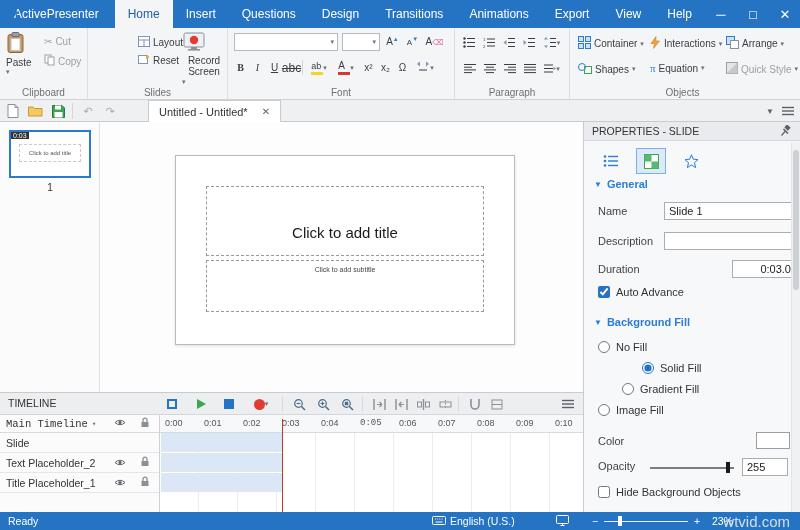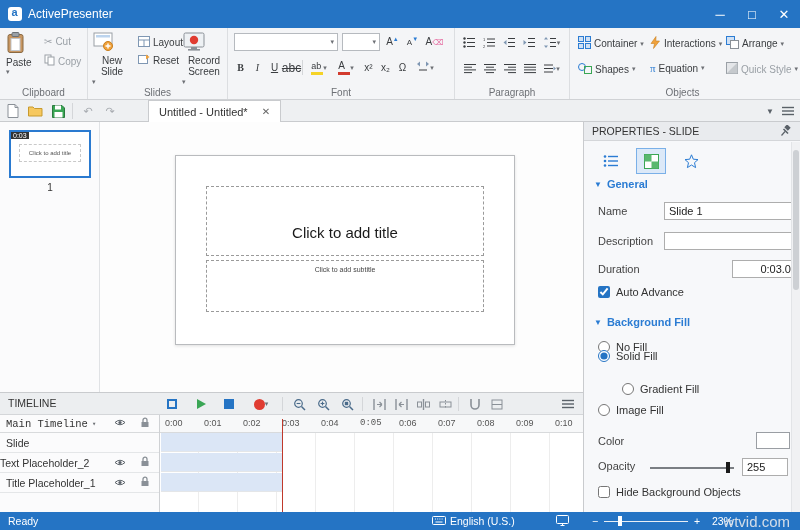--- a/index.html
+++ b/index.html
@@ -92,20 +92,31 @@
   .divline { position:absolute; width:1px; background:#d4d6d9; }
 </style>
 </head>
 <body>
 
 <div class="app">
 
   <div class="titlebar">
     <span class="app-icon"></span>
     <span class="app-name">ActivePresenter</span>
+    <div class="menu-tabs">
+      <div class="menu-tab active">Home</div>
+      <div class="menu-tab">Insert</div>
+      <div class="menu-tab">Questions</div>
+      <div class="menu-tab">Design</div>
+      <div class="menu-tab">Transitions</div>
+      <div class="menu-tab">Animations</div>
+      <div class="menu-tab">Export</div>
+      <div class="menu-tab">View</div>
+      <div class="menu-tab">Help</div>
+    </div>
     <div class="window-controls">
       <div class="win-btn">─</div>
       <div class="win-btn">□</div>
       <div class="win-btn">✕</div>
     </div>
   </div>
 
   <div class="ribbon">
 
     <div class="rgroup" style="left:0;width:88px;">
@@ -126,30 +137,20 @@
         <span><svg width="11" height="12" viewBox="0 0 11 12">
               <rect x="1" y="1" width="6" height="8" fill="#fff" stroke="#9aa0a6"></rect>
               <rect x="4" y="3" width="6" height="8" fill="#fff" stroke="#9aa0a6"></rect>
             </svg></span>
         <span>Copy</span>
       </div>
       <div class="grp-label">Clipboard</div>
     </div>
 
     <div class="rgroup" style="left:88px;width:140px;">
-      <div class="bigbtn" style="left:4px;top:4px;width:40px;">
-        <span><svg width="22" height="20" viewBox="0 0 22 20">
-              <rect x="2" y="1" width="18" height="13" fill="#fff" stroke="#9aa0a6"></rect>
-              <rect x="4" y="3" width="14" height="2.5" fill="#bcd4ee"></rect>
-              <circle cx="16" cy="14" r="4.5" fill="#f0a23c" stroke="#c97f1e"></circle>
-              <path d="M16 11.5v5M13.5 14h5" stroke="#fff" stroke-width="1.4"></path>
-            </svg></span>
-        <span>New Slide</span>
-        <span class="chev">▾</span>
-      </div>
       <div class="txtbtn" style="left:50px;top:8px;">
         <span><svg width="12" height="11" viewBox="0 0 12 11">
               <rect x="0.5" y="0.5" width="11" height="10" fill="#fff" stroke="#7f97b3"></rect>
               <line x1="0.5" y1="4" x2="11.5" y2="4" stroke="#7f97b3"></line>
               <line x1="6" y1="4" x2="6" y2="10.5" stroke="#7f97b3"></line>
             </svg></span>
         <span>Layout</span>
         <span class="chev">▾</span>
       </div>
       <div class="txtbtn" style="left:50px;top:26px;">
@@ -465,21 +466,21 @@
     </label>
 
     <div class="section-head" style="top:194px;">
       <span class="arr">▼</span>
       <span>Background Fill</span>
     </div>
     <label class="radio-row" style="top:219px;">
       <input type="radio" name="bgfill" style="">
       <span>No Fill</span>
     </label>
-    <label class="radio-row" style="top:228px;">
+    <label class="radio-row" style="top:240px;margin-left:44px;">
       <input type="radio" name="bgfill" checked="" style="">
       <span>Solid Fill</span>
     </label>
     <label class="radio-row" style="top:261px;padding-left:24px;">
       <input type="radio" name="bgfill" style="">
       <span>Gradient Fill</span>
     </label>
     <label class="radio-row" style="top:282px;">
       <input type="radio" name="bgfill" style="">
       <span>Image Fill</span>
@@ -599,21 +600,21 @@
             </svg></span>
         <span style="position:absolute;left:140px;"><svg width="10" height="11" viewBox="0 0 10 11">
               <rect x="1.5" y="5" width="7" height="5" fill="#8a9097"></rect>
               <path d="M3 5 V3.2 a2 2 0 0 1 4 0 V5" fill="none" stroke="#8a9097" stroke-width="1.3"></path>
             </svg></span>
       </div>
       <div class="tl-row" style="top:18px;">
         <span style="margin-left:6px;">Slide</span>
       </div>
       <div class="tl-row" style="top:38px;">
-        <span style="">Text Placeholder_2</span>
+        <span style="margin-left:6px;">Text Placeholder_2</span>
         <span style="position:absolute;left:114px;"><svg width="12" height="9" viewBox="0 0 12 9">
               <path d="M1 4.5 Q6 0 11 4.5 Q6 9 1 4.5 Z" fill="none" stroke="#5a6168"></path>
               <circle cx="6" cy="4.5" r="1.6" fill="#5a6168"></circle>
             </svg></span>
         <span style="position:absolute;left:140px;"><svg width="10" height="11" viewBox="0 0 10 11">
               <rect x="1.5" y="5" width="7" height="5" fill="#8a9097"></rect>
               <path d="M3 5 V3.2 a2 2 0 0 1 4 0 V5" fill="none" stroke="#8a9097" stroke-width="1.3"></path>
             </svg></span>
       </div>
       <div class="tl-row" style="top:58px;">

